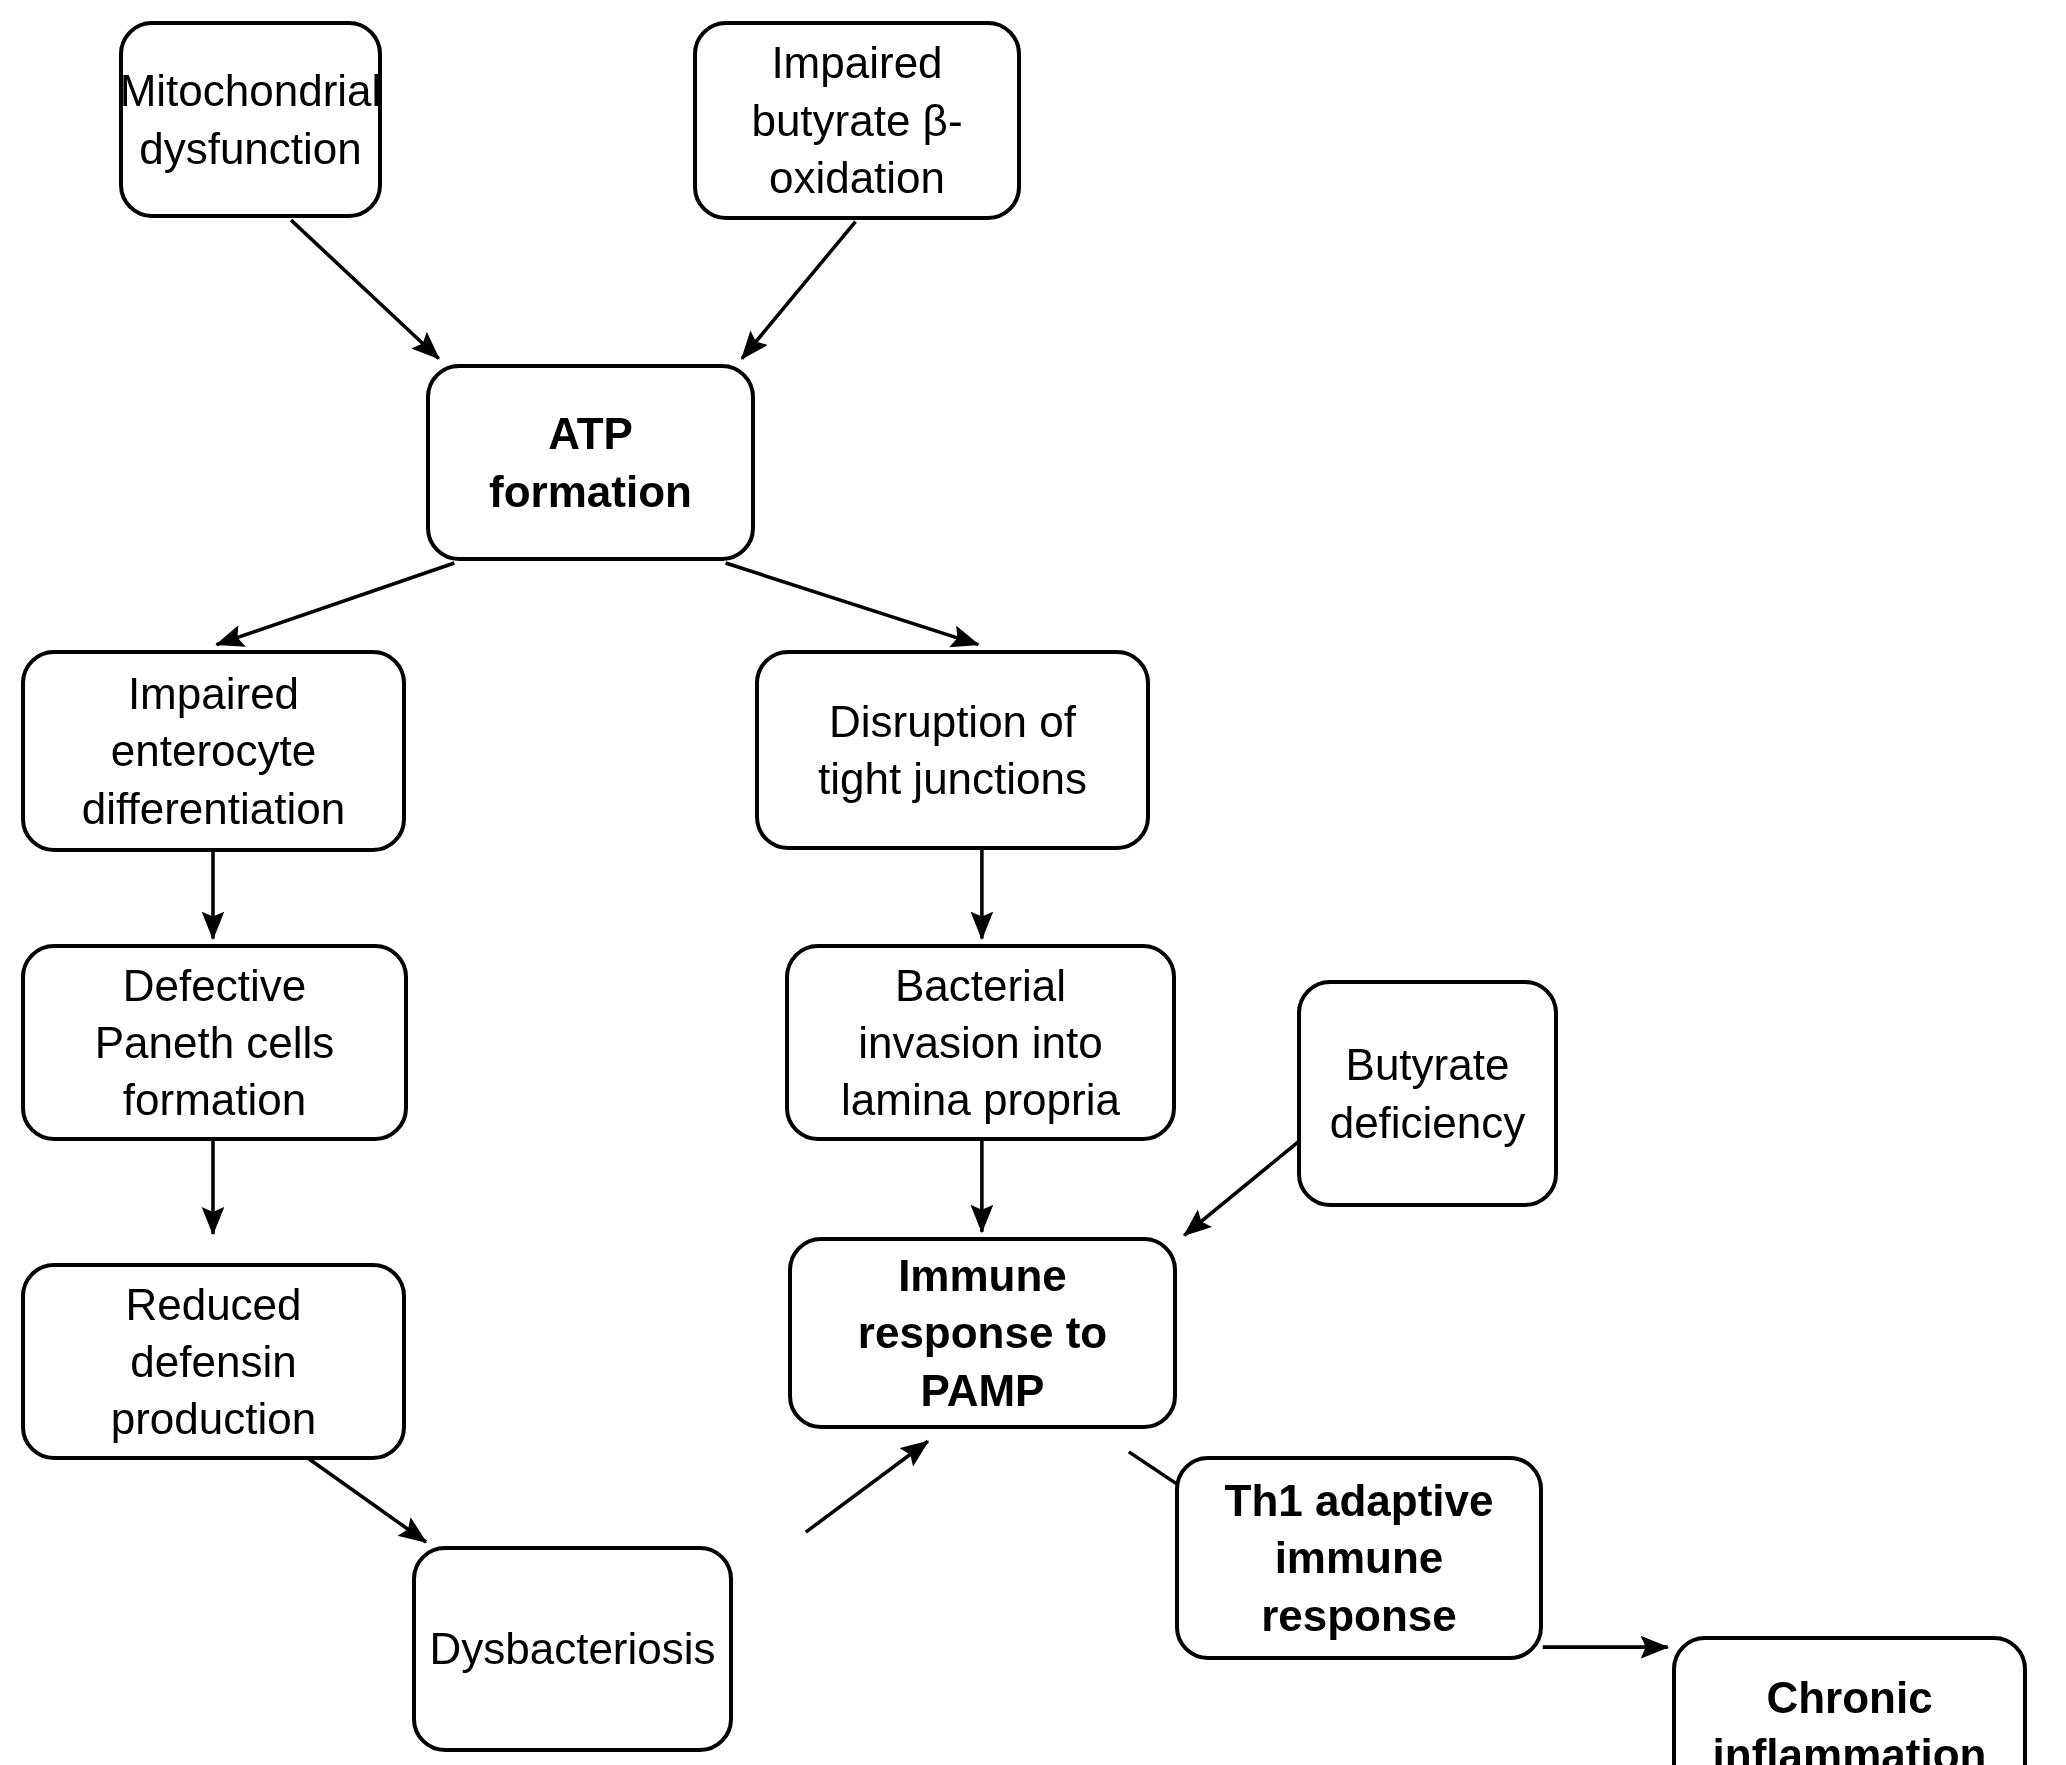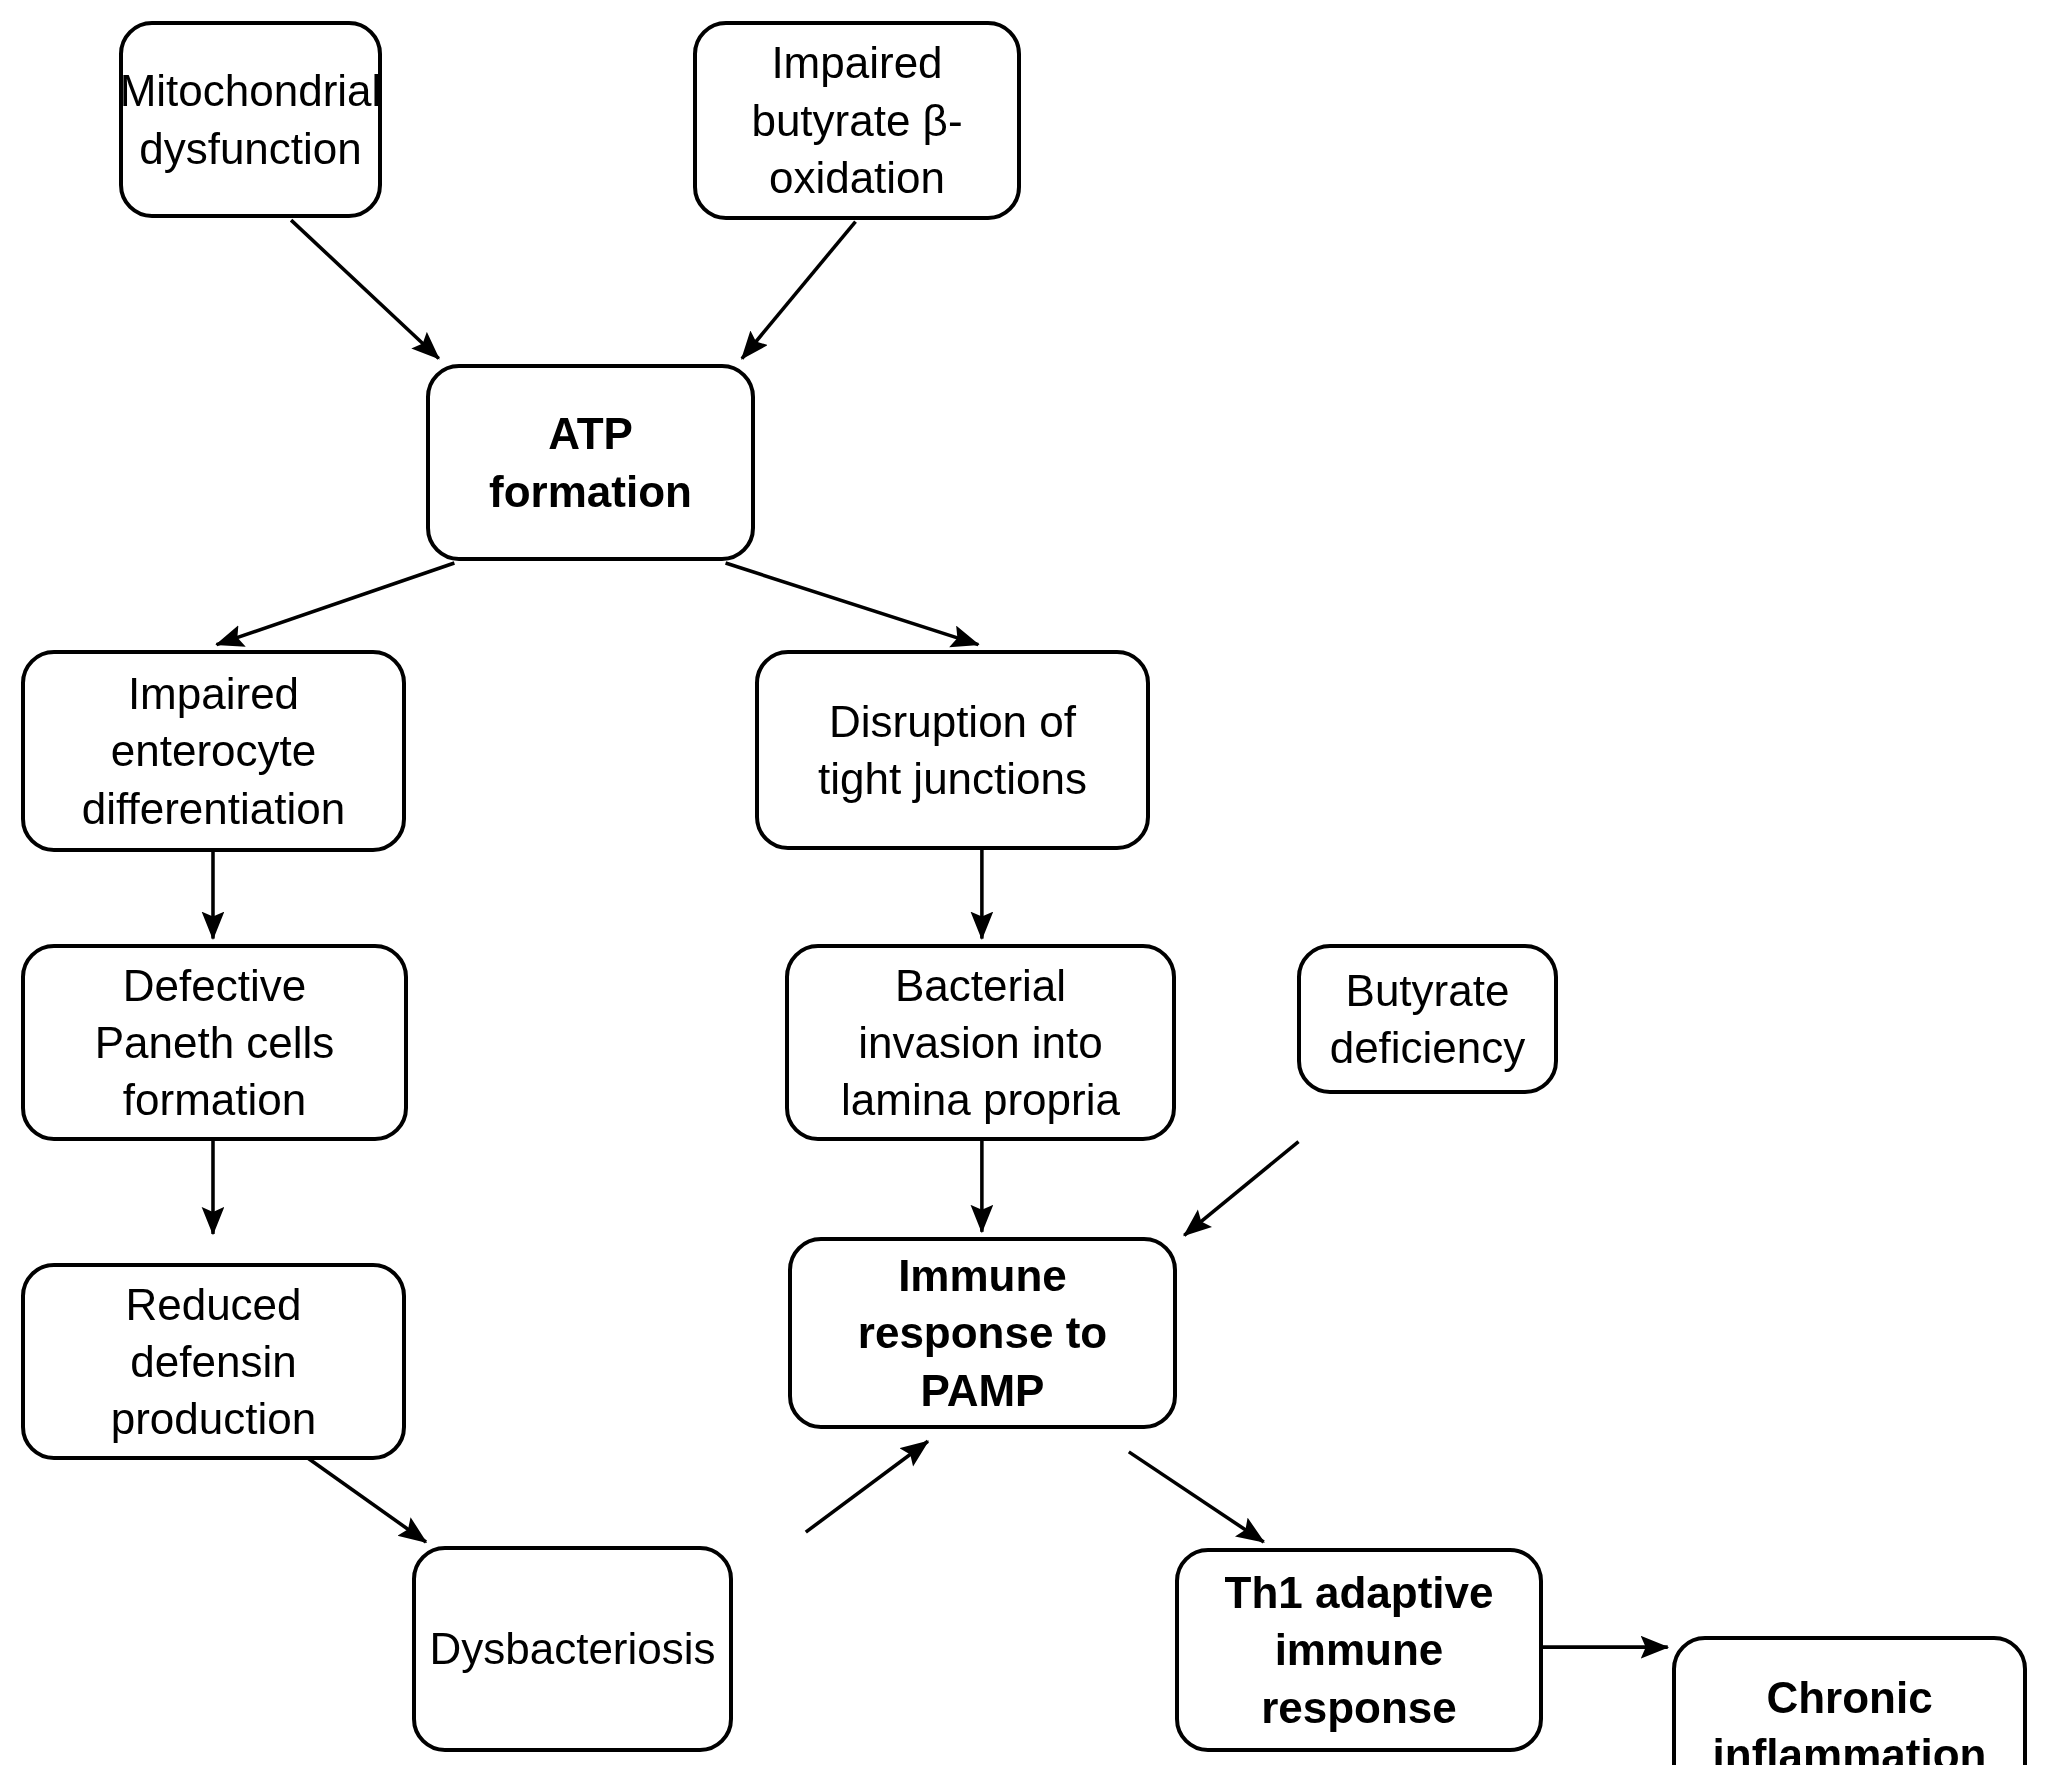--- a/index.html
+++ b/index.html
@@ -102,38 +102,38 @@
       <div class="node" style="left: 21px; top: 944px; width: 387px; height: 197px;">
         <span class="lbl">Defective
 Paneth cells
 formation</span>
       </div>
       <div class="node" style="left: 785px; top: 944px; width: 391px; height: 197px;">
         <span class="lbl">Bacterial
 invasion into
 lamina propria</span>
       </div>
-      <div class="node" style="left: 1297px; top: 944px; width: 261px; height: 150px;">
+      <div class="node" style="left: 1297px; top: 980px; width: 261px; height: 227px;">
         <span class="lbl">Butyrate
 deficiency</span>
       </div>
       <div class="node" style="left: 21px; top: 1239px; width: 385px; height: 197px; margin-top: 24px;">
         <span class="lbl">Reduced
 defensin
 production</span>
       </div>
       <div class="node bold" style="left: 788px; top: 1237px; width: 389px; height: 192px;">
         <span class="lbl">Immune
 response to
 PAMP</span>
       </div>
       <div class="node" style="left: 412px; top: 1546px; width: 321px; height: 206px;">
         <span class="lbl">Dysbacteriosis</span>
       </div>
-      <div class="node bold" style="left: 1175px; top: 1548px; width: 368px; height: 204px;">
+      <div class="node bold" style="left: 1175px; top: 1456px; width: 368px; height: 204px;">
         <span class="lbl">Th1 adaptive
 immune
 response</span>
       </div>
       <div class="node bold" style="left: 1672px; top: 1636px; width: 355px; height: 180px;">
         <span class="lbl">Chronic
 inflammation</span>
       </div>
     </div>
 

